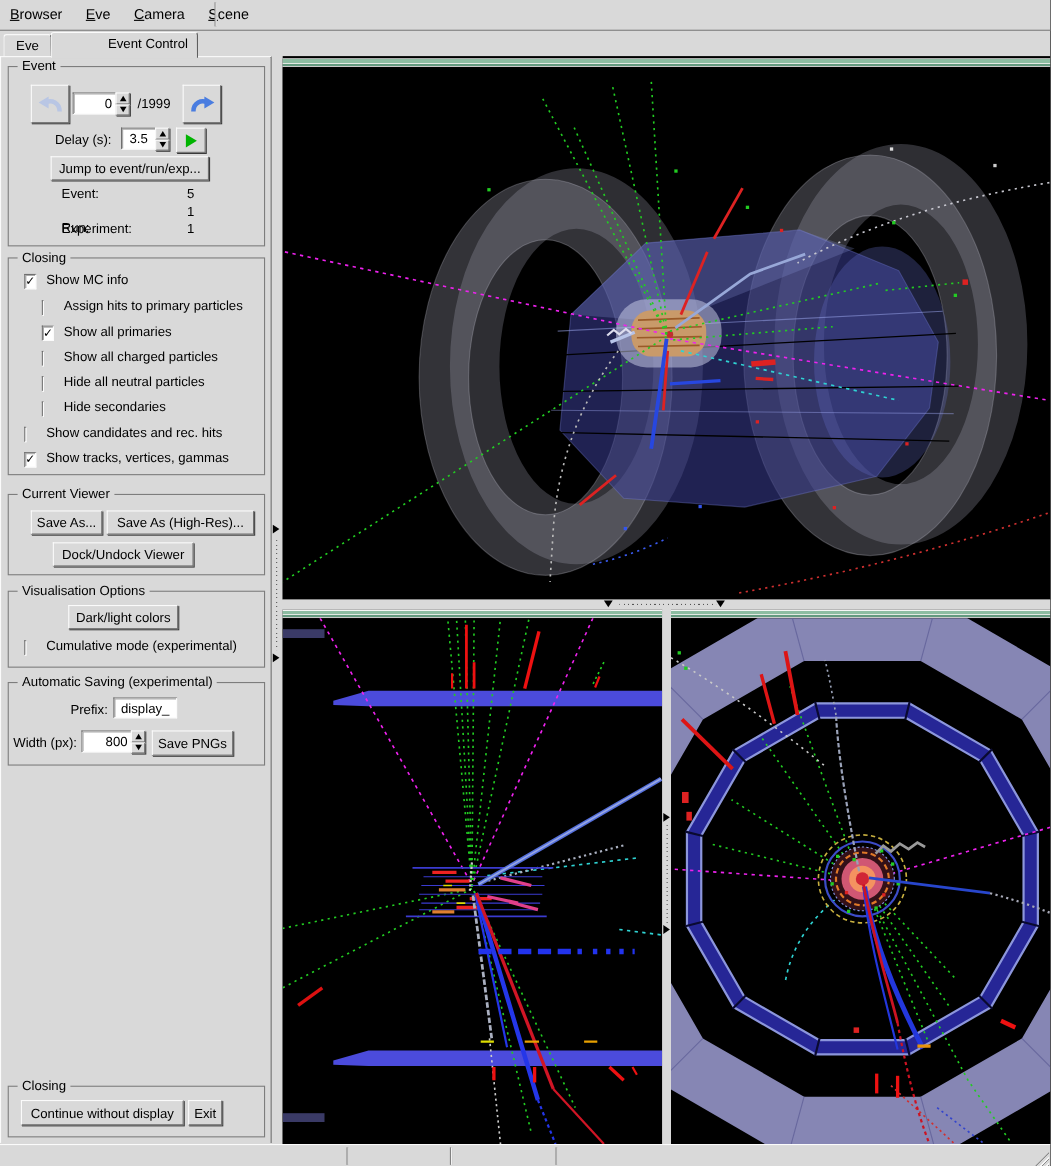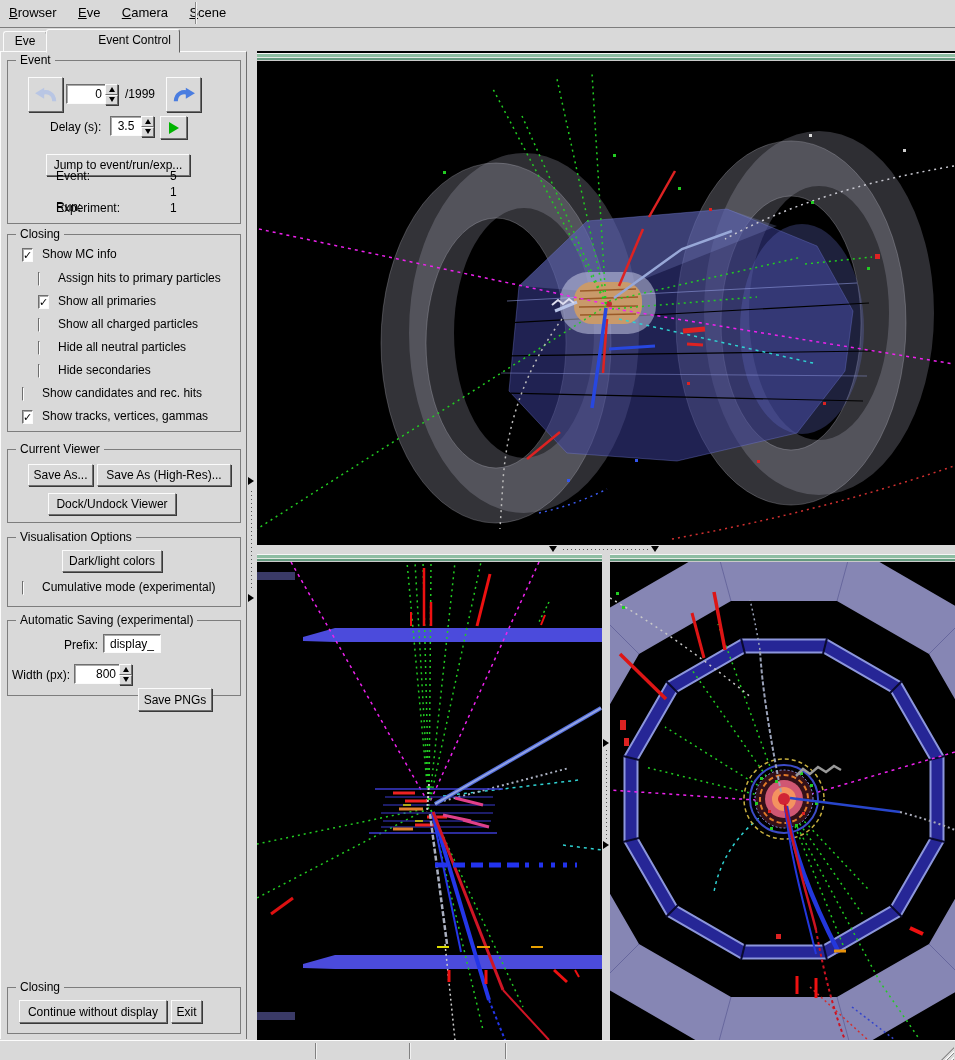--- a/index.html
+++ b/index.html
@@ -102,21 +102,21 @@
               <span class="tri-up"></span>
             </div>
           <div class="raised">
               <span class="tri-down"></span>
             </div>
         </div>
       </div>
       <div class="abs raised btn" style="left:152px;top:55px;width:25px;height:21px;">
         <span style="display:inline-block;width:0;height:0;border-top:6px solid transparent;border-bottom:6px solid transparent;border-left:10px solid #00b400;"></span>
       </div>
-      <div class="abs raised btn" style="left:38px;top:81px;width:142px;height:20px;margin-top:12px;">Jump to event/run/exp...</div>
+      <div class="abs raised btn" style="left:38px;top:81px;width:142px;height:20px;">Jump to event/run/exp...</div>
       <span class="abs lbl" style="left:48px;top:108px;">Event:</span>
       <span class="abs lbl" style="left:162px;top:108px;">5</span>
       <span class="abs lbl" style="left:48px;top:124px;margin-top:15px;">Run:</span>
       <span class="abs lbl" style="left:162px;top:124px;">1</span>
       <span class="abs lbl" style="left:48px;top:140px;">Experiment:</span>
       <span class="abs lbl" style="left:162px;top:140px;">1</span>
     </div>
 
     <div class="abs group" style="left:6px;top:182px;width:232px;height:196px;">
       <div class="group-title">Closing</div>
@@ -170,21 +170,21 @@
       <div class="abs" style="left:111px;top:43px;">
         <div class="spin" style="height:21px;">
           <div class="raised">
               <span class="tri-up"></span>
             </div>
           <div class="raised">
               <span class="tri-down"></span>
             </div>
         </div>
       </div>
-      <div class="abs raised btn" style="left:130px;top:43px;width:72px;height:21px;margin-top:24px;">Save PNGs</div>
+      <div class="abs raised btn" style="left:130px;top:43px;width:72px;height:21px;">Save PNGs</div>
     </div>
 
     <div class="abs group" style="left:6px;top:935px;width:232px;height:45px;">
       <div class="group-title">Closing</div>
       <div class="abs raised btn" style="left:11px;top:12px;width:146px;height:21px;">Continue without display</div>
       <div class="abs raised btn" style="left:163px;top:12px;width:29px;height:21px;">Exit</div>
     </div>
   </div>
 
   <div class="abs splitter" style="left:246px;top:51px;width:11px;height:987px;">

